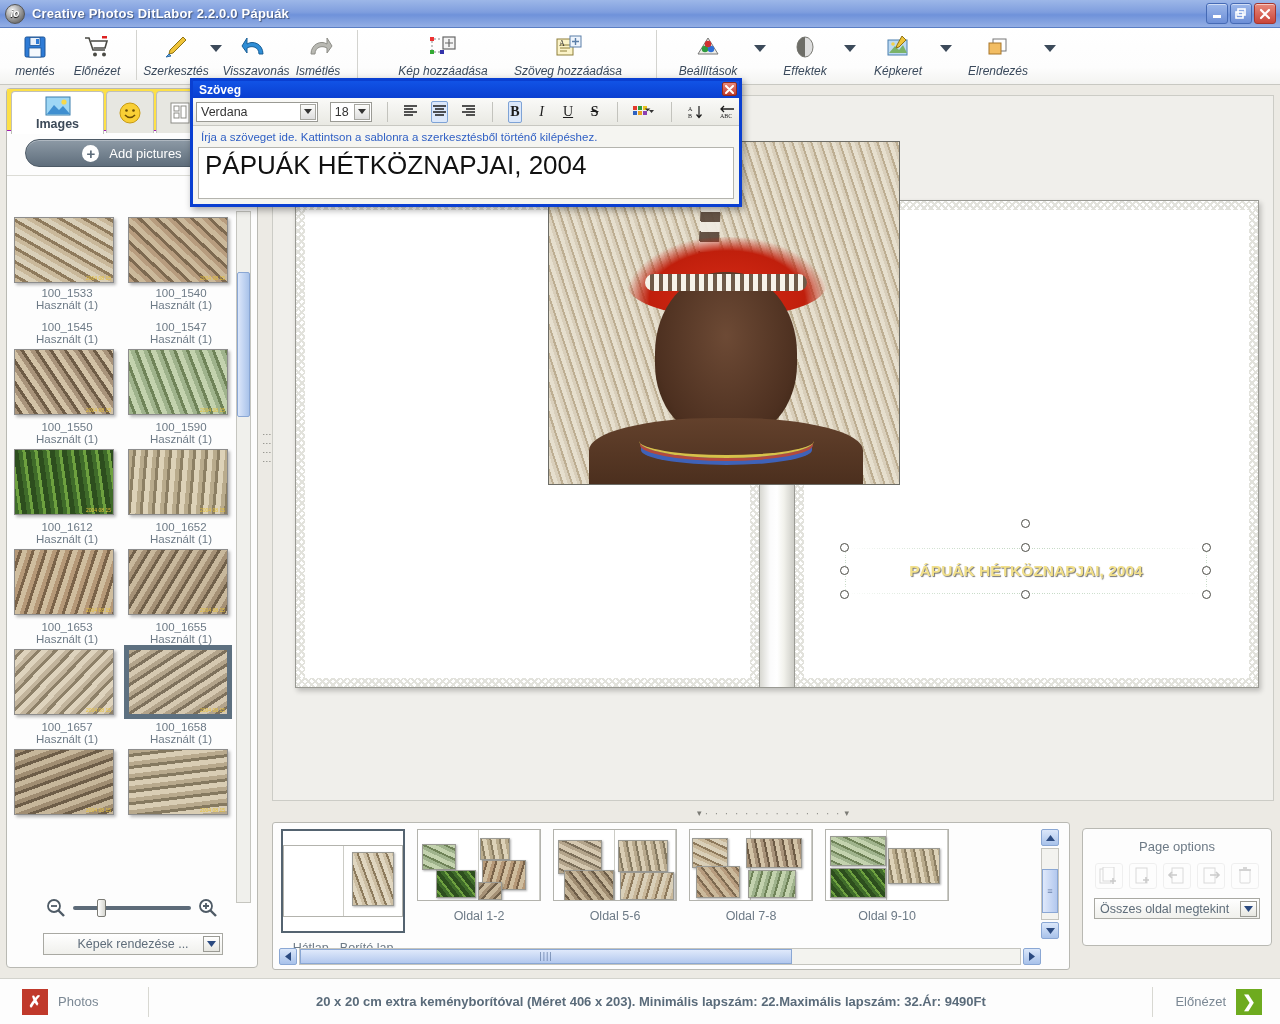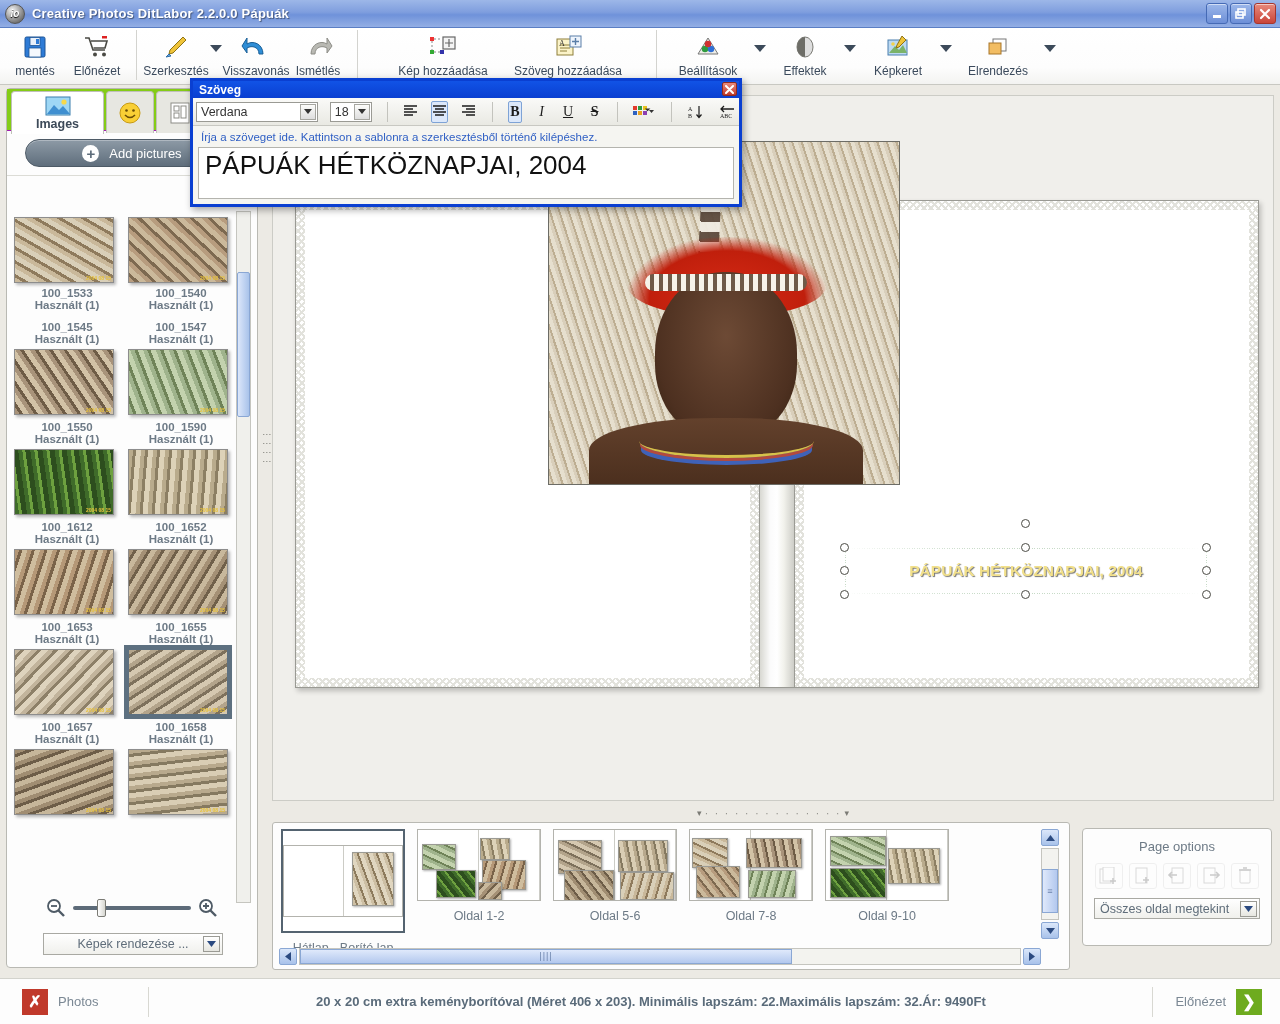--- a/index.html
+++ b/index.html
@@ -53,37 +53,37 @@
   }
   .tb-group { display: flex; align-items: flex-start; height: 57px; padding: 0 4px; }
   .tb-sep { width: 1px; height: 50px; background: #d3d3cf; margin: 2px 4px 0 4px; }
   .tb-item {
     width: 62px; height: 55px; display: flex; flex-direction: column;
     align-items: center; justify-content: flex-start; padding-top: 4px;
     cursor: pointer; position: relative;
   }
   .tb-item .ico { height: 30px; display:flex; align-items:center; justify-content:center; }
   .tb-item .lbl {
-    font-size: 12px; color: #3b4a5c; margin-top: 2px; white-space: nowrap;
+    font-size: 12px; color: #3b4a5c; margin-top: 2px; white-space: nowrap; font-style: italic;
   }
   .tb-caret {
     width: 18px; height: 55px; display: flex; align-items: center; justify-content: center;
     cursor: pointer; padding-bottom: 14px;
   }
   .tb-caret::after {
     content: ""; border-left: 6px solid transparent; border-right: 6px solid transparent;
     border-top: 7px solid #3c4a5a;
   }
 
   
   .leftpanel {
     position: absolute; left: 6px; top: 88px; width: 252px; height: 880px;
     background: #fdfdfd; border: 1px solid #b9b9b3; border-radius: 4px;
   }
-  .tabs { display: flex; height: 42px; padding-left: 4px; padding-top: 2px; background: #84cc16; border-bottom: 1px solid #a21caf;}
+  .tabs { display: flex; height: 42px; padding-left: 4px; padding-top: 2px; background: #fde047; border-bottom: 1px solid #a21caf;}
   .tab {
     width: 93px; height: 42px; background: #e7e7e1; border: 1px solid #c0c0ba;
     border-bottom: none; border-radius: 4px 4px 0 0; margin-right: 2px;
     display:flex; flex-direction: column; align-items:center; justify-content:center;
     cursor: pointer;
   }
   .tab.active { background: #fff; height: 43px; }
   .tab .tlbl { font-size: 12.5px; font-weight: bold; color: #3d4a59; margin-top: 1px;}
   .tab.small { width: 48px; }
   .addbar { padding: 8px 0 8px 0; display:flex; justify-content:center; border-bottom: 1px solid #dcdcd6;}
@@ -94,21 +94,21 @@
     display: flex; align-items: center; justify-content: center; gap: 10px; cursor: pointer;
     box-shadow: inset 0 1px 0 rgba(255,255,255,.3);
   }
   .plus-circle {
     width: 17px; height: 17px; border-radius: 50%; background: #fff; color: #5a6插;
     color: #5e6d7b; font-size: 15px; font-weight: bold; line-height: 15px;
     display:flex; align-items:center; justify-content:center;
   }
   .thumbs {
     position: absolute; left: 1px; top: 122px; width: 236px; height: 692px;
-    overflow: hidden; padding: 6px 0 0 6px; font-weight: bold;
+    overflow: hidden; padding: 6px 0 0 6px;
   }
   .thumb-grid { display: flex; flex-wrap: wrap; gap: 0 8px; }
   .thumb-cell { width: 106px; margin-bottom: 2px; }
   .thumb-img {
     width: 100px; height: 66px; border: 1px solid #8d8d8d; background: #ddd;
     box-shadow: 2px 2px 3px rgba(0,0,0,.28); overflow:hidden; position: relative;
     cursor: pointer;
   }
   .thumb-img.sel { outline: 4px solid #5d7080; outline-offset: 0px; border-color:#5d7080;}
   .thumb-cap {

